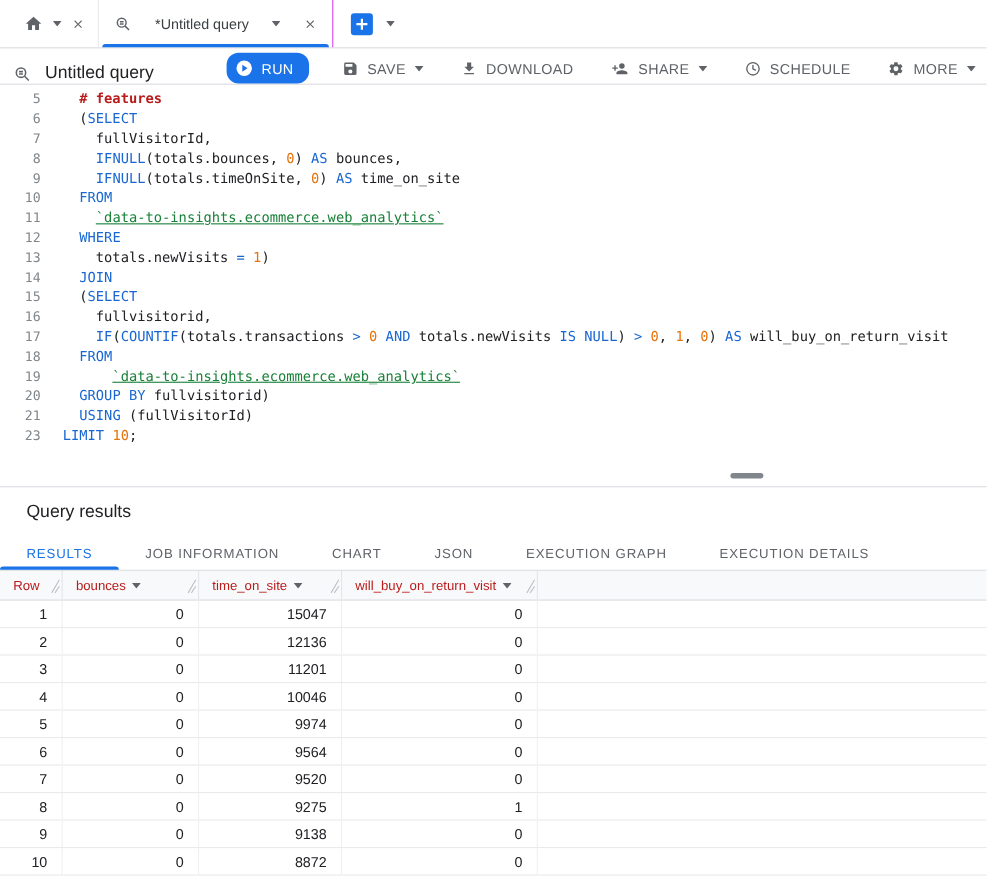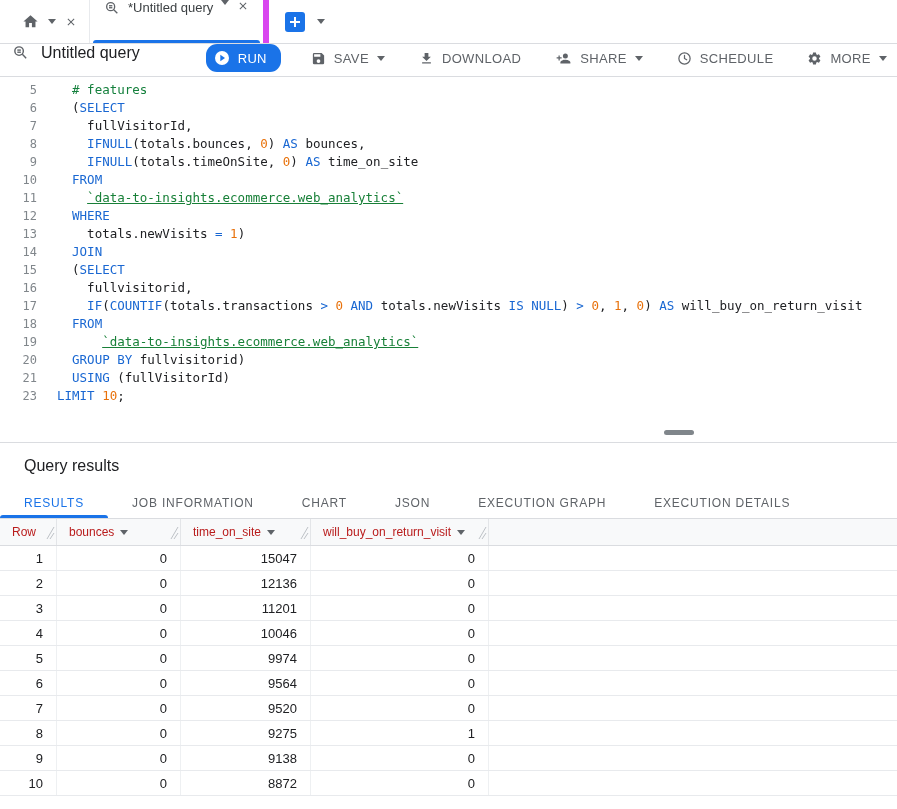--- a/index.html
+++ b/index.html
@@ -2,51 +2,51 @@
 <html><head>
 <meta charset="utf-8">
 <style>
   * { margin:0; padding:0; box-sizing:border-box; }
   html,body { width:897px; height:809px; background:#fff; overflow:hidden;
               font-family:"Liberation Sans", sans-serif; color:#202124; }
 
   
   .tabbar { height:44px; display:flex; align-items:stretch; border-bottom:1px solid #dadce0; padding-left:10px; background:#fff; }
   .home-tab { display:flex; align-items:center; gap:9px; padding:0 12px; }
-  .qtab { display:flex; align-items:flex-start; gap:8px; padding:0 14px; position:relative;
-          border-left:1px solid #e8eaed; border-right:6px solid #d946ef; cursor:pointer; }
+  .qtab { display:flex; align-items:center; gap:21px; padding:0 14px; position:relative;
+          border-left:1px solid #e8eaed; border-right:1px solid #d946ef; cursor:pointer; }
   .qtab::after { content:""; position:absolute; left:3px; right:3px; bottom:0; height:3px;
                  background:#1a73e8; border-radius:3px 3px 0 0; }
   .qtab-label { font-size:13px; color:#3c4043; }
   .addwrap { display:flex; align-items:center; gap:12px; padding-left:16px; }
   .addbtn { width:20px; height:20px; background:#1a73e8; border-radius:3px; display:flex;
             align-items:center; justify-content:center; cursor:pointer; }
   .icn { display:inline-flex; align-items:center; justify-content:center; }
   .icn.clickable { cursor:pointer; }
 
   
-  .toolbar { height:33px; display:flex; align-items:flex-start; border-bottom:1px solid #dadce0; padding:0 12px; }
+  .toolbar { height:33px; display:flex; align-items:flex-end; border-bottom:1px solid #dadce0; padding:0 12px; }
   .t-title { font-size:16px; color:#202124; margin-left:12px; white-space:nowrap; }
   .run-btn { margin-left:66px; display:flex; align-items:center; gap:8px; background:#1a73e8; color:#fff;
              border:none; border-radius:11px; height:28px; padding:0 14px 0 8px;
              font:500 13px "Liberation Sans", sans-serif; letter-spacing:.3px; cursor:pointer; }
   .tbtn { display:flex; align-items:center; gap:8px; background:none; border:none; color:#5f6368;
           font:500 13px "Liberation Sans", sans-serif; letter-spacing:.35px; margin-left:26px;
           height:28px; padding:0 4px; cursor:pointer; white-space:nowrap; }
 
   
   .editor { height:346px; padding-top:4px; overflow:hidden;
             font-family:"DejaVu Sans Mono","Liberation Mono",monospace; }
   .code-line { display:flex; height:18px; line-height:18px; }
   .gutter { width:46px; flex:none; text-align:right; padding-right:9px; color:#80868b; font-size:12px; }
   .code-text { padding-left:11px; white-space:pre; font-size:12.5px; color:#202124; }
   .tok-p { color:#202124; }
   .tok-k { color:#1967d2; }
   .tok-o { color:#1967d2; }
-  .tok-c { color:#15803d; }
+  .tok-c { color:#b91c1c;font-weight:bold; }
   .tok-n { color:#e8710a; }
   .tok-t { color:#188038; text-decoration:underline; cursor:pointer; }
 
   
   .divider { height:20px; border-bottom:1px solid #dadce0; position:relative; background:#fff; }
   .drag-handle { position:absolute; left:664px; top:7px; width:30px; height:5px; border-radius:3px;
                  background:#80868b; cursor:row-resize; }
 
   
   .results-heading { padding:14px 0 12px 24px; font-size:16px; font-weight:500; color:#202124; }

